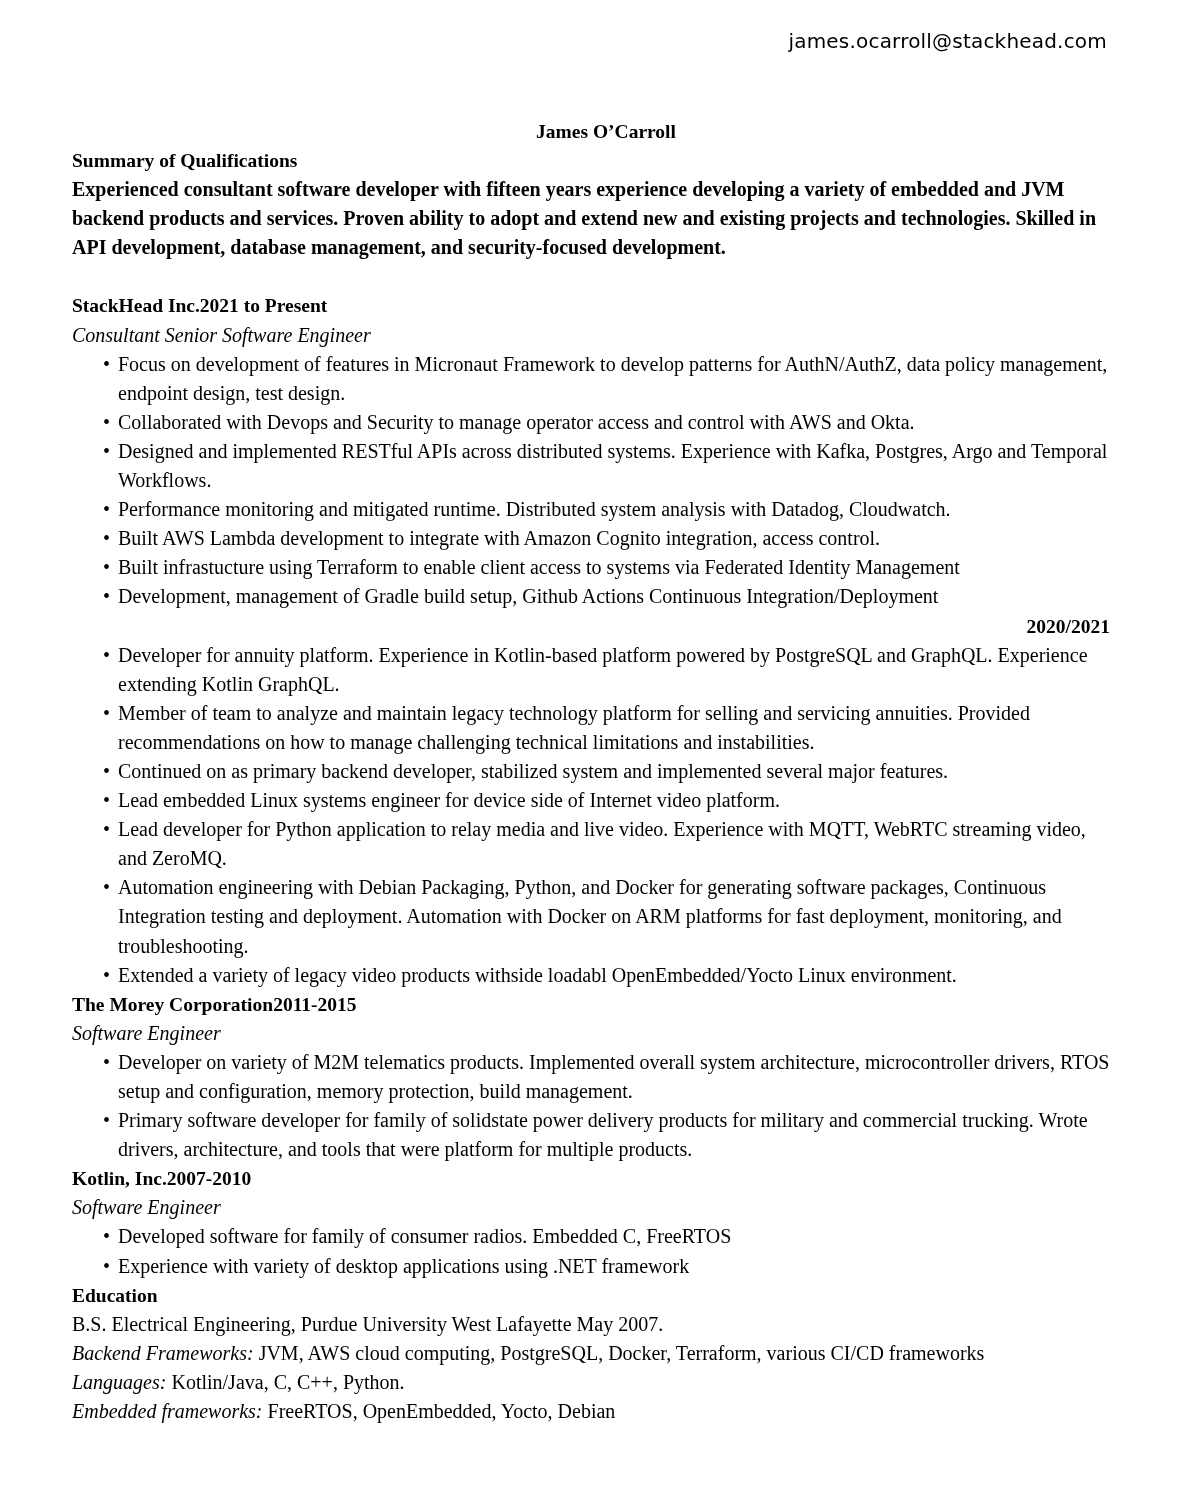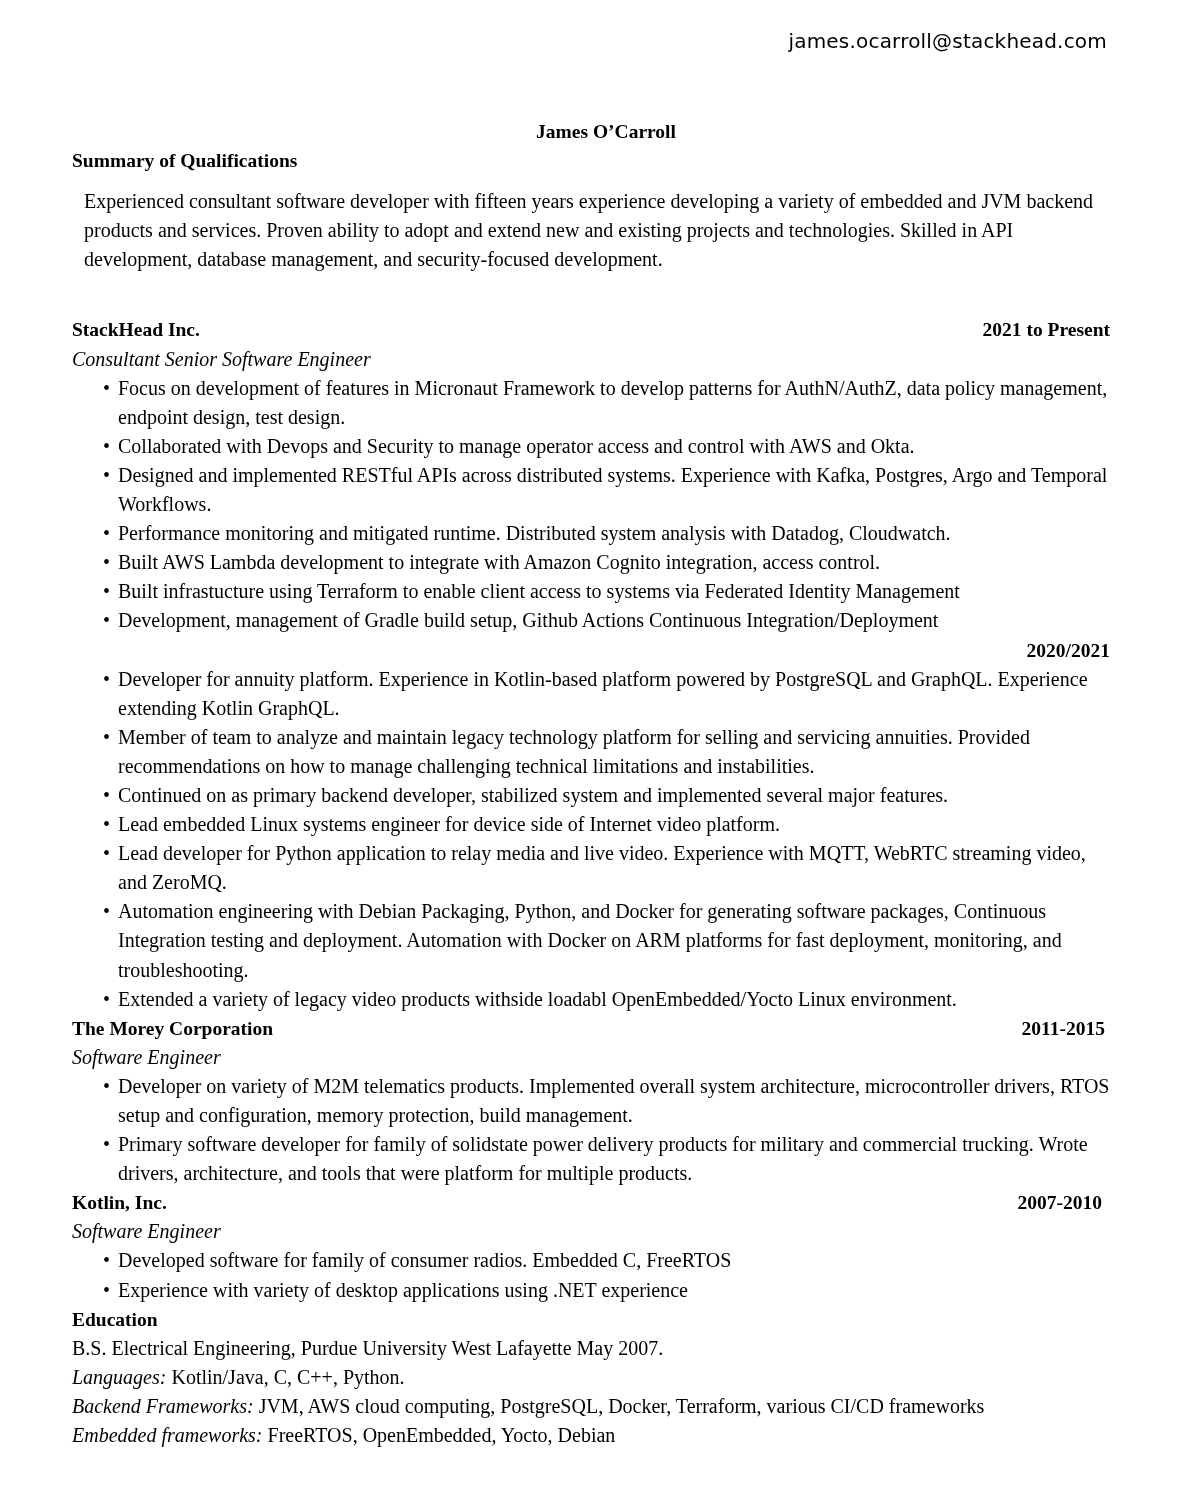--- a/index.html
+++ b/index.html
@@ -36,28 +36,28 @@
       text-align: center;
       font-weight: bold;
       font-size: 19.5px;
       padding-left: 30px;
     }
     .heading {
       font-weight: bold;
       font-size: 19.5px;
     }
     .summary {
-      margin: 12px;
+      margin: 0;
+      font-weight: bold;
     }
     .gap {
       height: 29px;
     }
     .row {
       display: flex;
-      justify-content: space-between;
       align-items: baseline;
     }
     .company {
       font-weight: bold;
       font-size: 19.5px;
     }
     .dates {
       font-weight: bold;
       font-size: 19.5px;
     }
@@ -142,31 +142,31 @@
   </section>
 
   <section>
     <div class="row" style="padding-right:8px;">
       <span class="company">Kotlin, Inc.</span>
       <span class="dates">2007-2010</span>
     </div>
     <div class="role">Software Engineer</div>
     <ul class="bullets">
       <li><span class="bullet-dot">•</span><span>Developed software for family of consumer radios. Embedded C, FreeRTOS</span></li>
-      <li><span class="bullet-dot">•</span><span>Experience with variety of desktop applications using .NET experience</span></li>
+      <li><span class="bullet-dot">•</span><span>Experience with variety of desktop applications using .NET framework</span></li>
     </ul>
   </section>
 
   <section>
     <div class="heading">Education</div>
     <div>B.S. Electrical Engineering, Purdue University West Lafayette May 2007.</div>
     <div class="edu-line">
-      <span class="label">Languages:</span><span> Kotlin/Java, C, C++, Python.</span>
+      <span class="label">Backend Frameworks:</span><span> JVM, AWS cloud computing, PostgreSQL, Docker, Terraform, various CI/CD frameworks</span>
     </div>
     <div class="edu-line">
-      <span class="label">Backend Frameworks:</span><span> JVM, AWS cloud computing, PostgreSQL, Docker, Terraform, various CI/CD frameworks</span>
+      <span class="label">Languages:</span><span> Kotlin/Java, C, C++, Python.</span>
     </div>
     <div class="edu-line">
       <span class="label">Embedded frameworks:</span><span> FreeRTOS, OpenEmbedded, Yocto, Debian</span>
     </div>
   </section>
 
 </div>
 
 </body></html>

